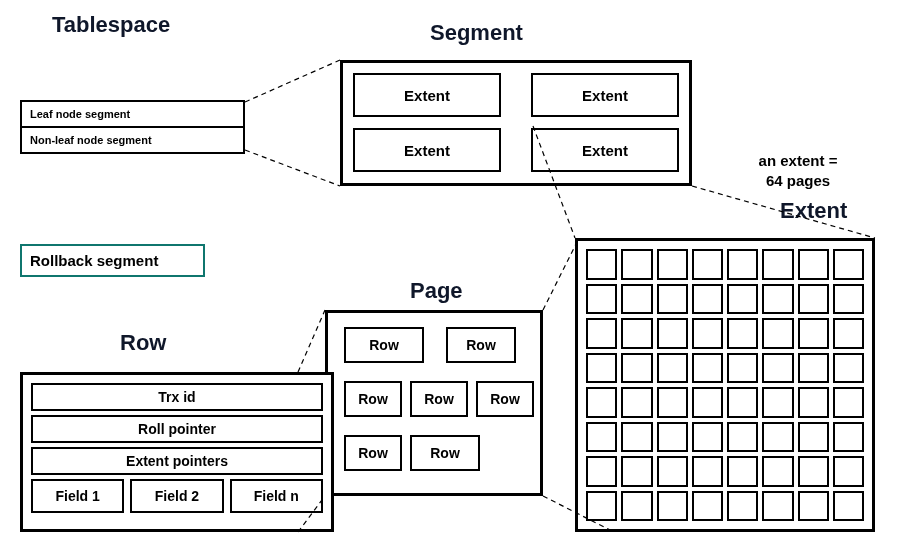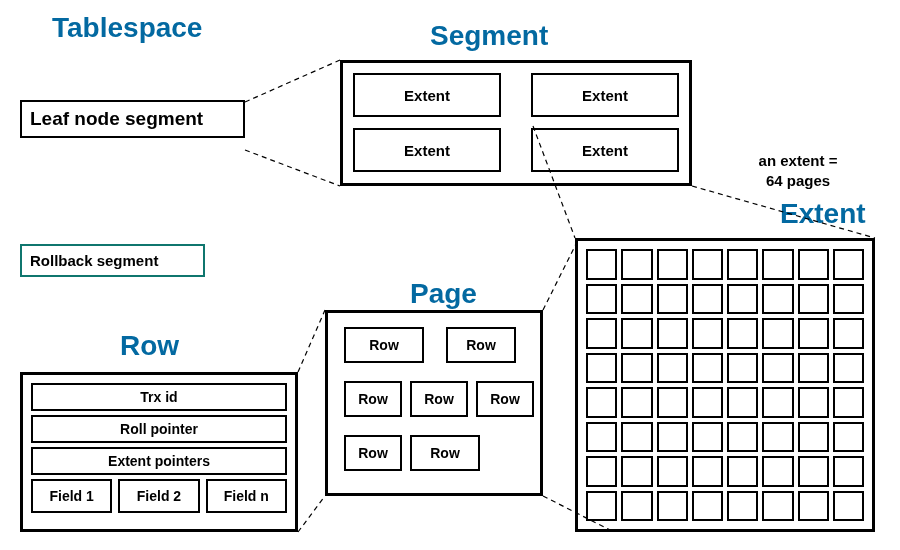--- a/index.html
+++ b/index.html
@@ -7,22 +7,22 @@
       width: 900px;
       height: 550px;
       font-family: Arial, Helvetica, sans-serif;
       background: #fff;
       position: relative;
       overflow: hidden;
     }
     .title {
       position: absolute;
       font-weight: 900;
-      color: #0369a1;
-      font-size: 28px;
+      color: #0f172a;
+      font-size: 22px;
     }
     .title-tablespace { top: 12px; left: 52px; }
     .title-segment { top: 20px; left: 430px; }
     .title-page { top: 278px; left: 410px; }
     .title-row { top: 330px; left: 120px; }
     .title-extent { top: 198px; left: 780px; }
 
     .box {
       position: absolute;
       border: 3px solid #000;
@@ -32,21 +32,21 @@
       border: 2px solid #000;
       font-weight: 700;
       display: flex;
       align-items: center;
       justify-content: center;
       background: #fff;
     }
 
     
     .seg-list { top: 100px; left: 20px; width: 225px; }
-    .seg-list .row { border-bottom: 2px solid #000; padding: 6px 8px; font-weight: 700; font-size: 19px; text-align: left; }
+    .seg-list .row { border-bottom: 2px solid #000; padding: 6px 8px; font-weight: 700; font-size: 11px; text-align: left; }
     .seg-list .row:last-child { border-bottom: none; }
     .seg-list { border: 2px solid #000; }
 
     
     .rollback { top: 244px; left: 20px; width: 185px; padding: 6px 8px; font-weight: 700; font-size: 15px; border: 2px solid #0f766e; }
 
     
     .segment-box { top: 60px; left: 340px; width: 352px; height: 126px; padding: 10px; }
     .segment-grid { display: grid; grid-template-columns: 1fr 1fr; gap: 10px 30px; height: 100%; }
     .segment-grid .cell { font-size: 15px; height: 44px; }
@@ -65,41 +65,42 @@
     .page-inner .cell { position: absolute; font-size: 14px; height: 36px; }
     .pr1 { top: 6px; left: 8px; width: 80px; }
     .pr2 { top: 6px; left: 110px; width: 70px; }
     .pr3 { top: 60px; left: 8px; width: 58px; }
     .pr4 { top: 60px; left: 74px; width: 58px; }
     .pr5 { top: 60px; left: 140px; width: 58px; }
     .pr6 { top: 114px; left: 8px; width: 58px; }
     .pr7 { top: 114px; left: 74px; width: 70px; }
 
     
-    .row-box { top: 372px; left: 20px; width: 278px; height: 160px; padding: 8px; }
+    .row-box { top: 372px; left: 20px; width: 314px; height: 160px; padding: 8px; }
     .row-box .stack { height: 100%; display: flex; flex-direction: column; gap: 4px; }
     .row-box .cell { font-size: 14px; height: 28px; }
     .row-fields { display: flex; gap: 6px; }
     .row-fields .cell { flex: 1; height: 34px; }
 
     
     .connectors { position: absolute; top: 0; left: 0; width: 900px; height: 550px; pointer-events: none; }
     .connectors line { stroke: #000; stroke-width: 1.2; stroke-dasharray: 5 4; }
   </style>
 </head>
 <body>
 
 <div class="title title-tablespace">Tablespace</div>
 <div class="title title-segment">Segment</div>
 <div class="title title-page">Page</div>
 <div class="title title-row">Row</div>
 <div class="title title-extent">Extent</div>
 
 <div class="box seg-list">
   <div class="row">Leaf node segment</div>
+  <div class="row">Non-leaf node segment</div>
 </div>
 
 <div class="box rollback">Rollback segment</div>
 
 <div class="box segment-box">
   <div class="segment-grid">
     <div class="cell">Extent</div>
     <div class="cell">Extent</div>
     <div class="cell">Extent</div>
     <div class="cell">Extent</div>

